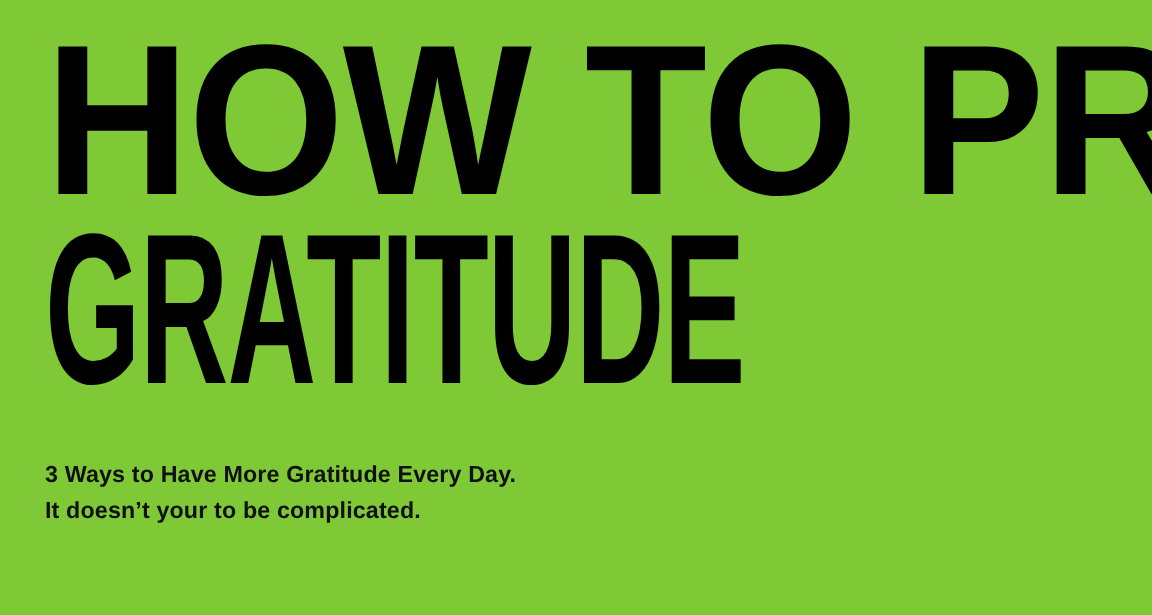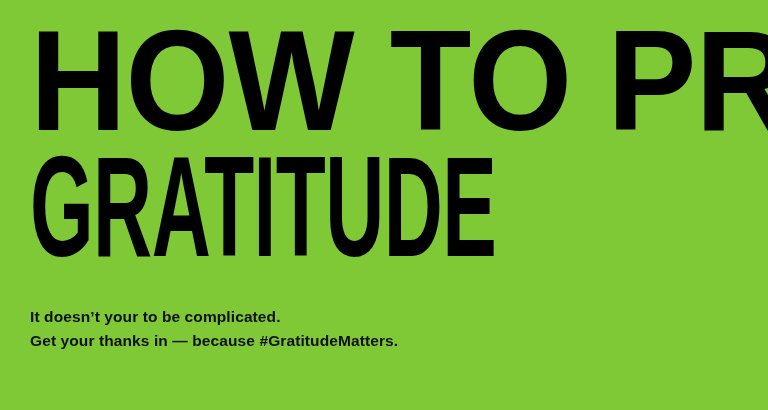--- a/index.html
+++ b/index.html
@@ -74,17 +74,17 @@
 <body>
 
 <div id="poster" style="background: rgb(127, 201, 55);">
 
   <div class="headline">
     <span class="headline-line line1" style="transform: scaleX(0.934247);">HOW TO PRACTICE</span>
     <span class="headline-line line2" style="transform: scaleX(0.572603);">GRATITUDE</span>
   </div>
 
   <div class="subcopy">
+    <span class="subcopy-line">3 Ways to Have More Gratitude Every Day.</span>
     <span class="subcopy-line">It doesn’t your to be complicated.</span>
-    <span class="subcopy-line">Get your thanks in — because #GratitudeMatters.</span>
   </div>
 
 </div>
 
 </body></html>

